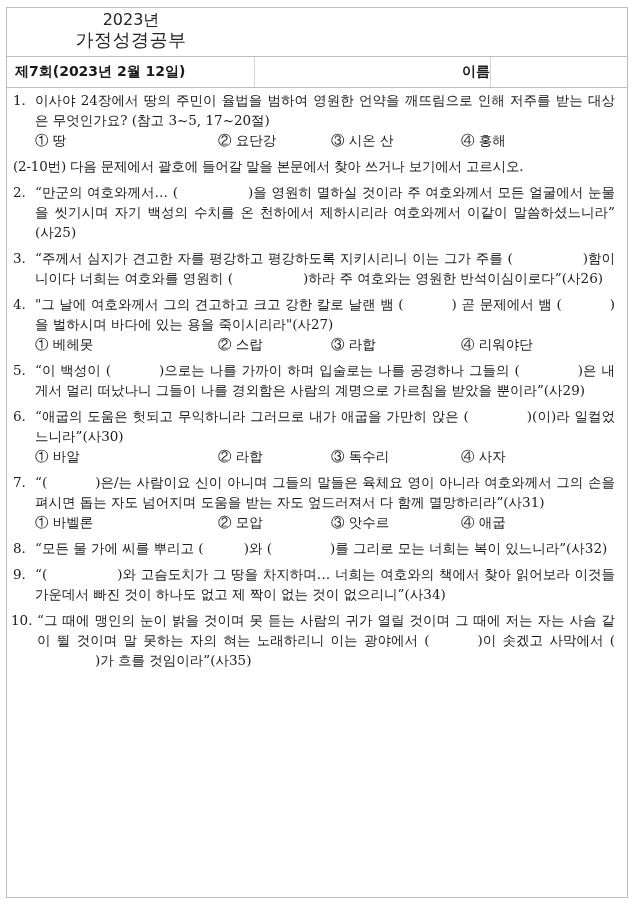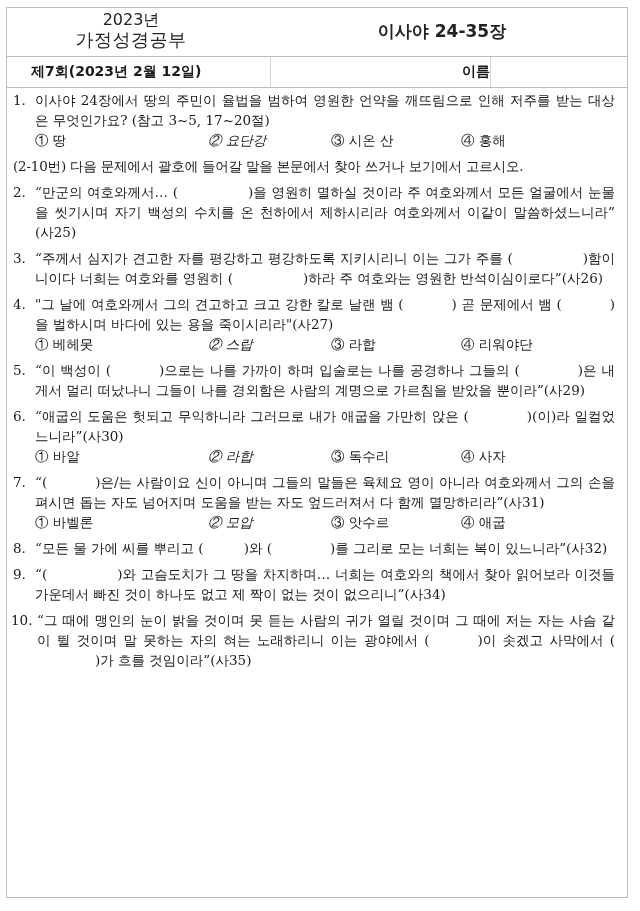--- a/index.html
+++ b/index.html
@@ -42,21 +42,21 @@
     font-weight: bold; font-size: 17px; color: #222;
   }
   .hdr-row2 {
     position: absolute; left: 0; top: 49px; width: 100%; height: 31px;
     border-bottom: 1.5px solid #bdbdbd;
     box-sizing: border-box;
     font-family: "DejaVu Sans", sans-serif;
     font-weight: bold; font-size: 14px;
   }
   .cell { position: absolute; top: 0; height: 100%; box-sizing: border-box; line-height: 29px; }
-  .c-session { left: 0; width: 248px; padding-left: 8px; border-right: 1px solid #d5d5d5; margin-left: 16px; }
+  .c-session { left: 0; width: 248px; padding-left: 8px; border-right: 1px solid #d5d5d5; }
   .c-area-label { left: 248px; width: 186px; padding-left: 12px; border-right: 1px solid #d5d5d5; }
   .c-name-label { left: 434px; width: 50px; text-align: right; border-right: 1px solid #d5d5d5; }
   .c-name-value { left: 484px; width: 136px; }
 
   .body {
     position: absolute; left: 0; top: 82px; width: 100%;
     font-size: 13.5px; line-height: 20px;
   }
   .q {
     position: relative;
@@ -66,41 +66,40 @@
   }
   .q .num {
     position: absolute; left: 6px; top: 0;
   }
   .q.q10 .num { left: 4px; }
   .q.q10 { padding-left: 30px; }
   .opts {
     position: relative; height: 20px;
   }
   .opt { position: absolute; top: 0; white-space: nowrap; }
-  .o1 { left: 0px; } .o2 { left: 173px; font-style: italic; } .o3 { left: 296px; } .o4 { left: 426px; }
+  .o1 { left: 0px; } .o2 { left: 183px; } .o3 { left: 296px; } .o4 { left: 426px; }
   .instr {
     padding-left: 6px; padding-right: 8px;
     margin-bottom: 6px;
     white-space: nowrap;
     letter-spacing: -0.2px;
   }
   .blank { display: inline-block; }
   .w70 { width: 70px; } .w60 { width: 58px; } .w50 { width: 48px; } .w40 { width: 40px; }
 </style>
 </head>
 <body>
 
 <div class="sheet">
 
   <div class="hdr-row1">
     <div class="hdr-title">
       <span class="l1">2023년</span>
       <span class="l2">가정성경공부</span>
     </div>
-    <div class="hdr-book">이사야 24-35장</div>
   </div>
 
   <div class="hdr-row2">
     <div class="cell c-session">제7회(2023년 2월 12일)</div>
     <div class="cell c-name-label">이름</div>
     <div class="cell c-name-value"></div>
   </div>
 
   <div class="body">
 

